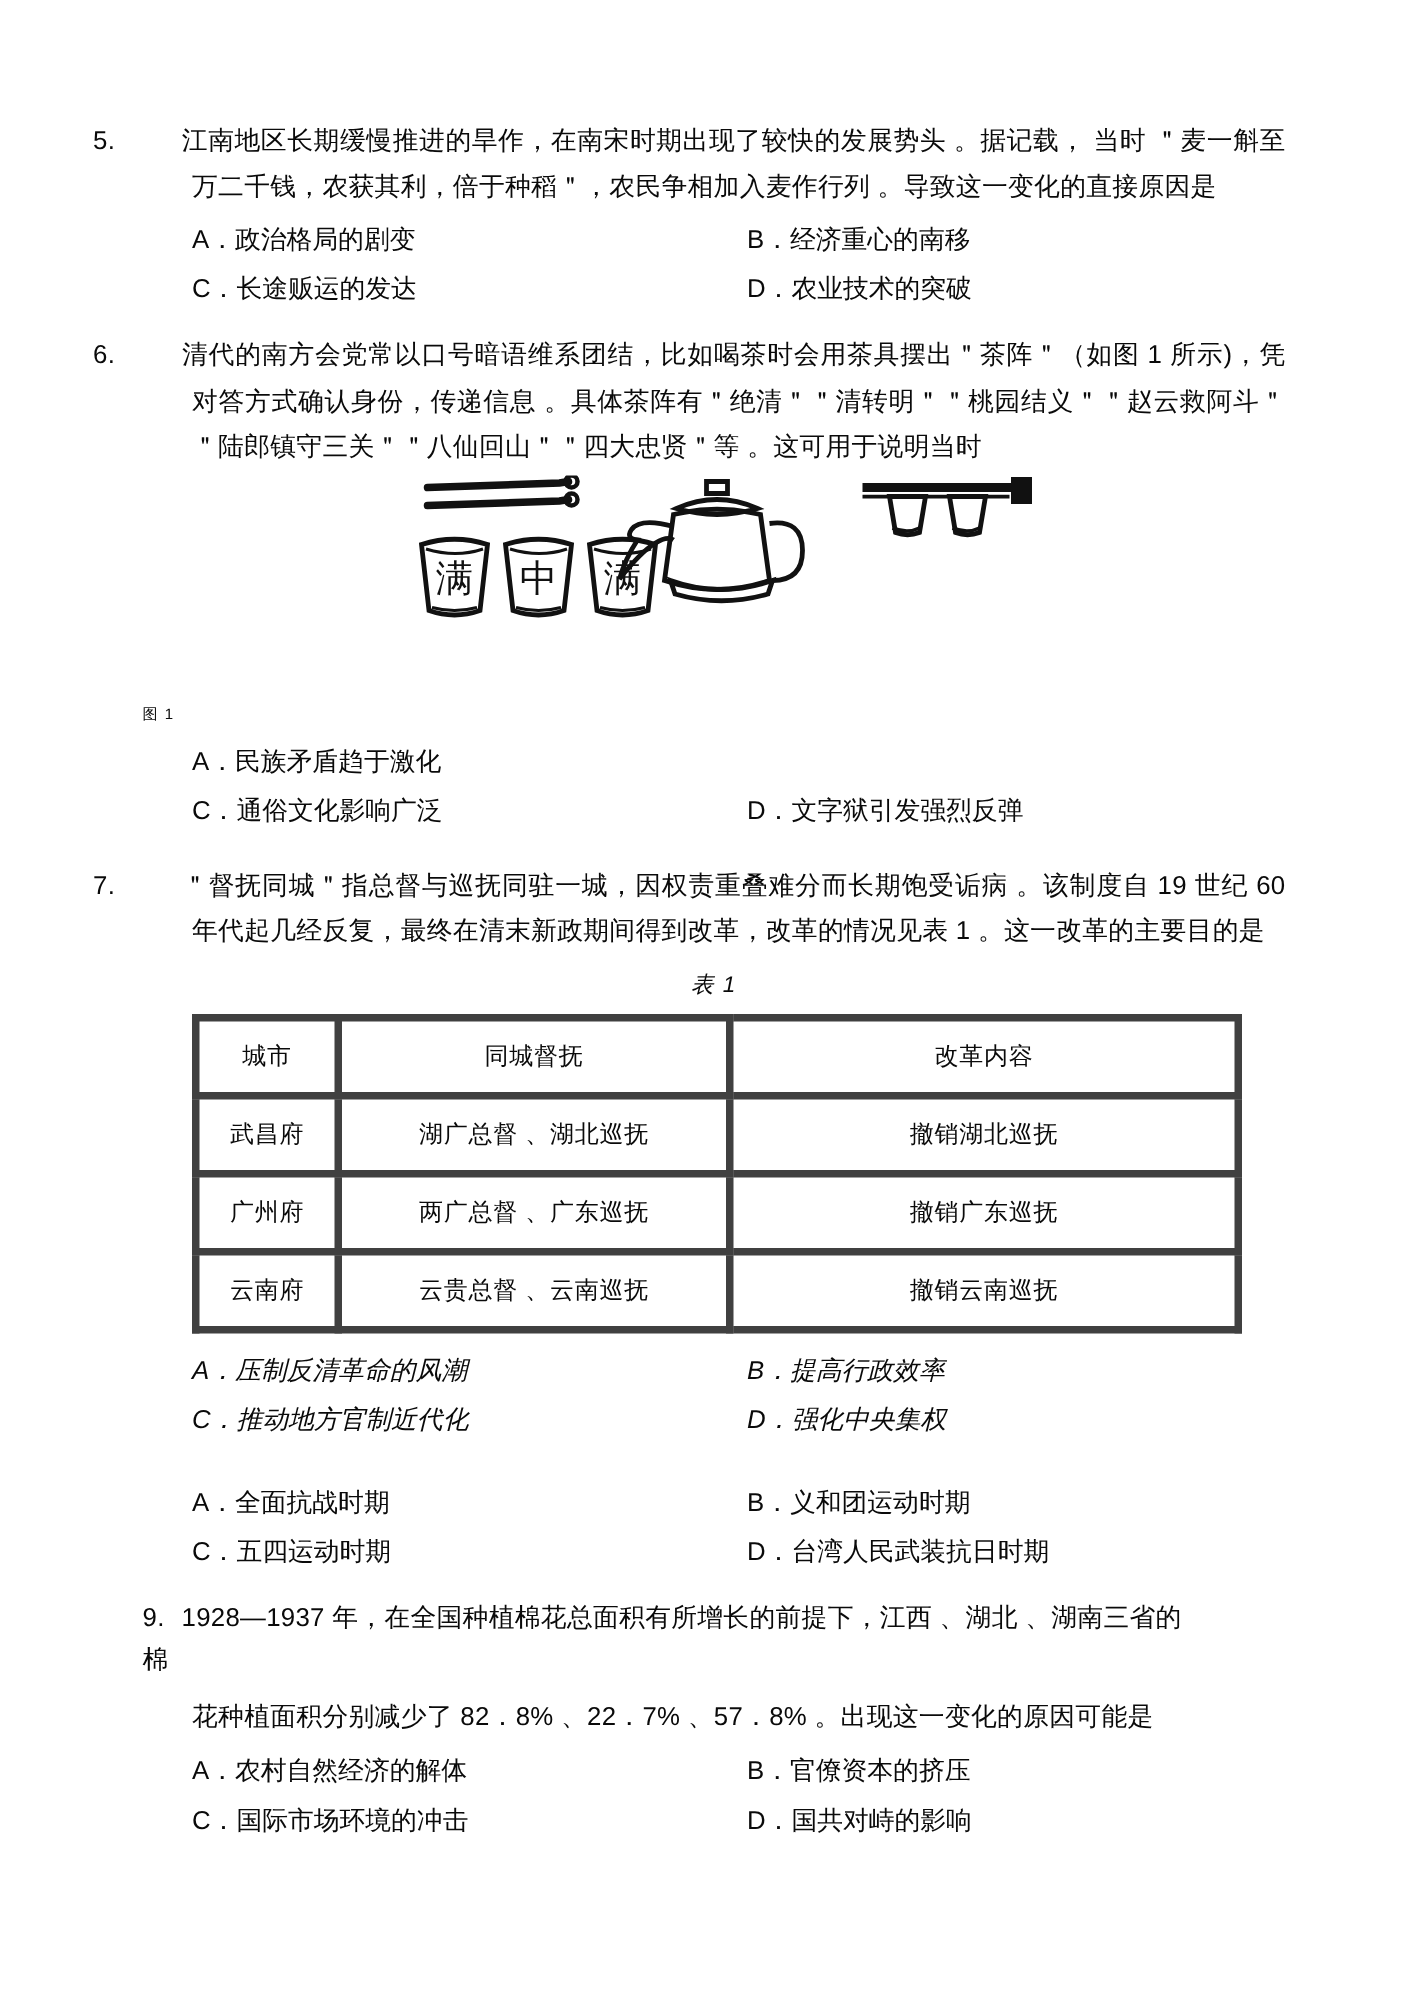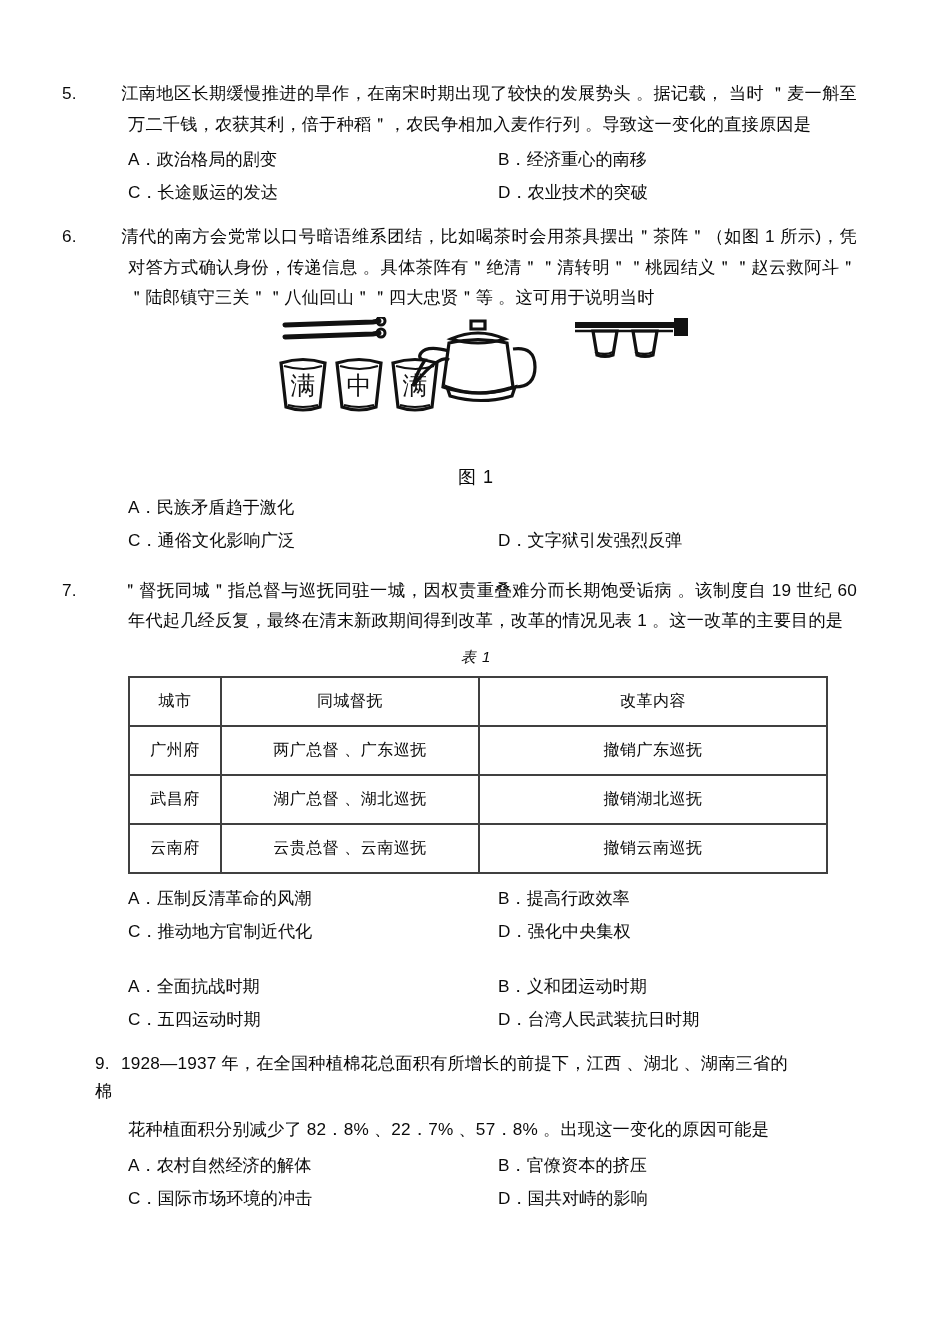--- a/index.html
+++ b/index.html
@@ -78,22 +78,21 @@
     margin: 4px 0 0 0;
     position: relative;
     height: 150px;
   }
   .figure-art {
     position: absolute;
     left: 180px;
     top: 0;
   }
   .fig-caption {
-    text-align: center;
-    font-size: 18px;
+    font-size: 10px;
     line-height: 20px;
     margin-top: 0px;
     letter-spacing: 1px;
   }
   .tbl-caption {
     text-align: center;
     font-size: 15px;
     line-height: 22px;
     margin: 10px 0 8px 0;
     letter-spacing: 1px;
@@ -102,21 +101,21 @@
 
   
   table.reform {
     border-collapse: collapse;
     width: 700px;
     margin: 0 auto 0 33px;
     border: 2px solid #1a1a1a;
     table-layout: fixed;
   }
   table.reform td, table.reform th {
-    border: 2px solid #404040;
+    border: 5px solid #404040;
     font-weight: normal;
     font-size: 16px;
     text-align: center;
     height: 43px;
     padding: 2px 4px;
     letter-spacing: 0.5px;
   }
   table.reform tr td:first-child { width: 82px; }
   table.reform tr td:nth-child(2) { width: 248px; }
   table.reform tr td:nth-child(3) { width: auto; }
@@ -236,38 +235,38 @@
       <div class="tbl-caption">表 1</div>
 
       <table class="reform">
         <tbody>
           <tr>
             <td>城市</td>
             <td>同城督抚</td>
             <td>改革内容</td>
           </tr>
           <tr>
+            <td>武昌府</td>
+            <td>湖广总督 、湖北巡抚</td>
+            <td>撤销湖北巡抚</td>
+          </tr>
+          <tr>
             <td>广州府</td>
             <td>两广总督 、广东巡抚</td>
             <td>撤销广东巡抚</td>
-          </tr>
-          <tr>
-            <td>武昌府</td>
-            <td>湖广总督 、湖北巡抚</td>
-            <td>撤销湖北巡抚</td>
           </tr>
           <tr>
             <td>云南府</td>
             <td>云贵总督 、云南巡抚</td>
             <td>撤销云南巡抚</td>
           </tr>
         </tbody>
       </table>
 
-      <div class="options" style="margin-top:8px;">
+      <div class="options" style="margin-top:8px;font-style:italic;">
         <div class="opt-row">
           <span class="opt left">A．压制反清革命的风潮</span>
           <span class="opt right">B．提高行政效率</span>
         </div>
         <div class="opt-row">
           <span class="opt left">C．推动地方官制近代化</span>
           <span class="opt right">D．强化中央集权</span>
         </div>
       </div>
     </div>

